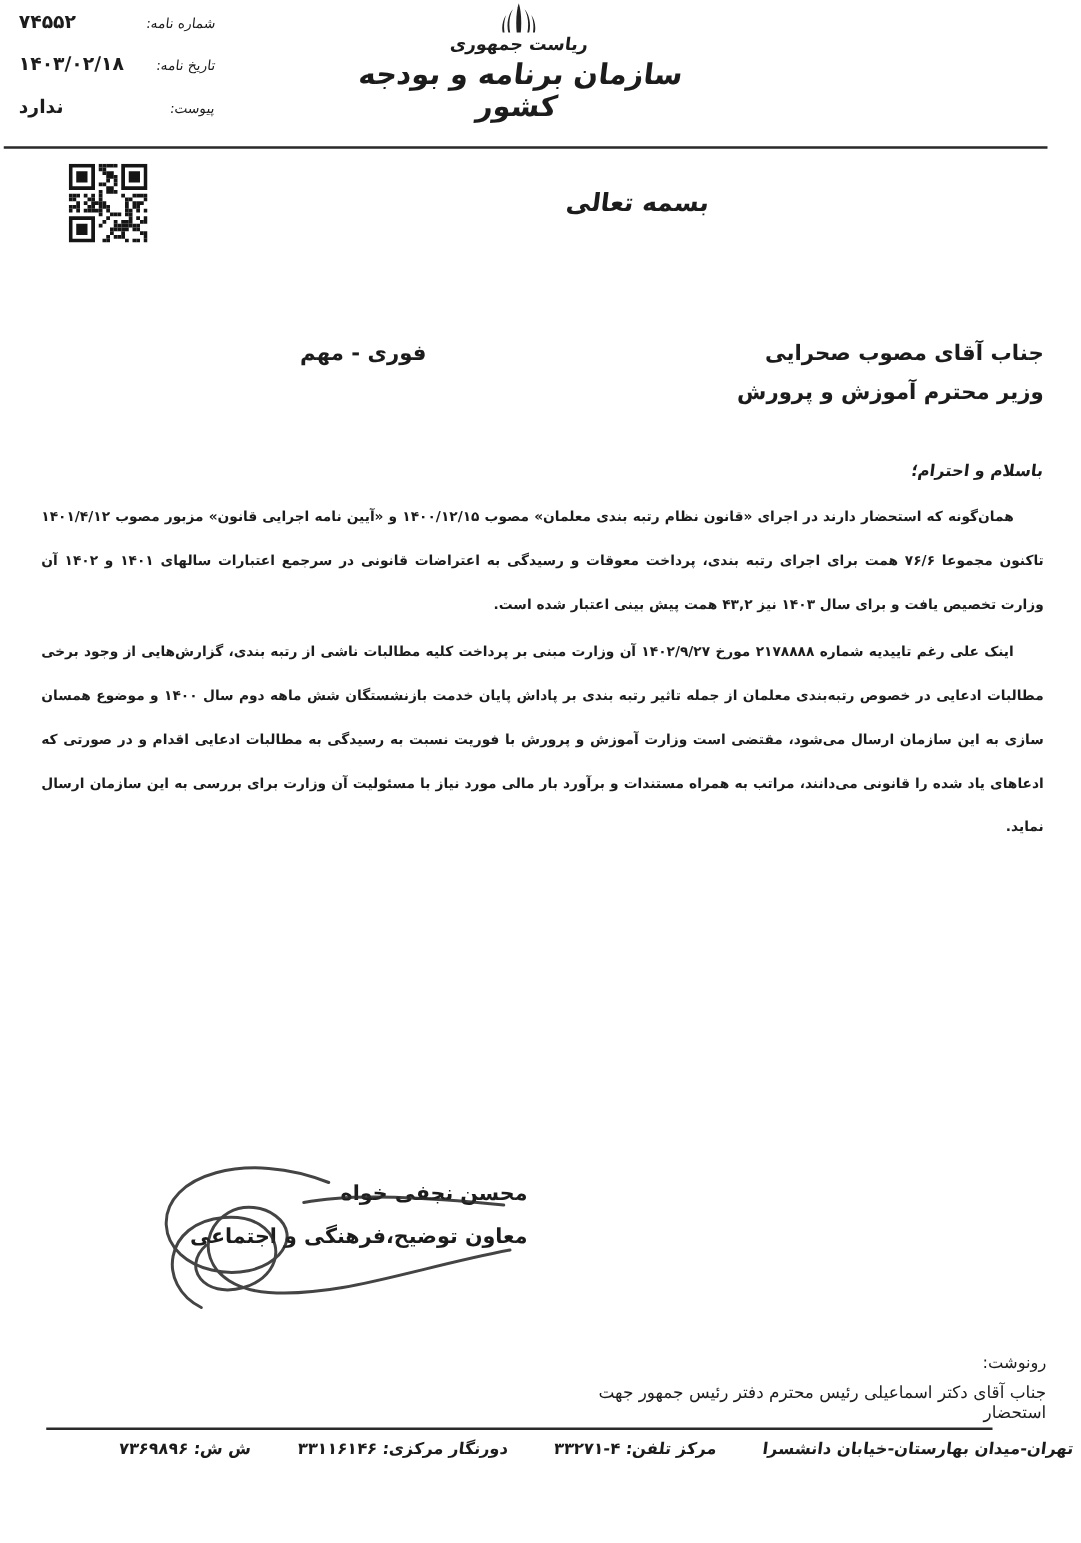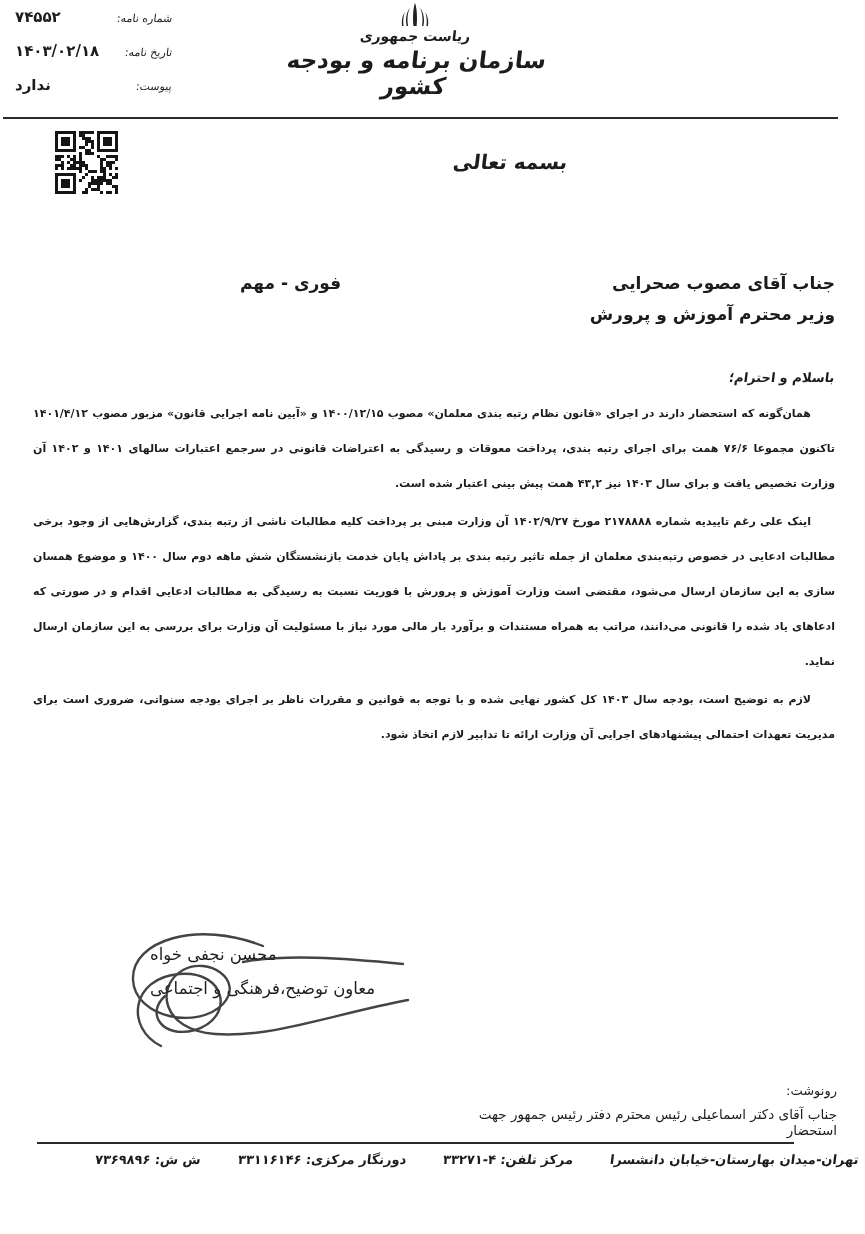--- a/index.html
+++ b/index.html
@@ -26,22 +26,22 @@
   
   .recipient{position:absolute;top:268px;left:240px;right:30px;direction:rtl;
              font-weight:bold;font-size:17px;line-height:31px;}
   .recipient-row1{display:flex;justify-content:space-between;}
   
   .salutation{position:absolute;top:370px;right:31px;font-size:13px;font-weight:bold;direction:rtl;}
   .body-text{position:absolute;top:396px;left:33px;right:30px;direction:rtl;
              text-align:justify;font-size:11px;line-height:35px;font-weight:bold;}
   .body-text p{margin:0 0 3px 0;text-indent:24px;}
   
-  .sig-block{position:absolute;top:938px;left:150px;width:272px;direction:rtl;text-align:left;
-             font-weight:normal;font-size:16.5px;line-height:34px;}
+  .sig-block{position:absolute;top:938px;left:150px;width:272px;direction:rtl;text-align:right;
+             font-weight:bold;font-size:16.5px;line-height:34px;}
   .sig-swirl{position:absolute;top:918px;left:103px;width:320px;height:135px;pointer-events:none;}
   
   .cc{position:absolute;top:1083px;right:28px;left:430px;direction:rtl;text-align:right;}
   .cc-label{font-size:13px;margin-bottom:8px;}
   .cc-line{font-size:13.5px;}
   
   .footer-rule{position:absolute;top:1142px;left:37px;width:757px;border-top:2px solid #2a2a2a;}
   .footer{position:absolute;top:1152px;left:37px;right:6px;direction:rtl;display:flex;
           justify-content:space-between;padding-left:58px;font-size:13px;font-weight:bold;}
   .footer span{white-space:nowrap;}
@@ -225,21 +225,20 @@
       <span>فوری - مهم</span>
     </div>
     <div>وزیر محترم آموزش و پرورش</div>
   </div>
 
   <div class="salutation"><span class="callig">باسلام و احترام؛</span></div>
 
   <div class="body-text">
     <p>همان‌گونه که استحضار دارند در اجرای «قانون نظام رتبه بندی معلمان» مصوب ۱۴۰۰/۱۲/۱۵ و «آیین نامه اجرایی قانون» مزبور مصوب ۱۴۰۱/۴/۱۲ تاکنون مجموعا ۷۶/۶ همت برای اجرای رتبه بندی، پرداخت معوقات و رسیدگی به اعتراضات قانونی در سرجمع اعتبارات سالهای ۱۴۰۱ و ۱۴۰۲ آن وزارت تخصیص یافت و برای سال ۱۴۰۳ نیز ۴۳,۲ همت پیش بینی اعتبار شده است.</p>
     <p>اینک علی رغم تاییدیه شماره ۲۱۷۸۸۸۸ مورخ ۱۴۰۲/۹/۲۷ آن وزارت مبنی بر پرداخت کلیه مطالبات ناشی از رتبه بندی، گزارش‌هایی از وجود برخی مطالبات ادعایی در خصوص رتبه‌بندی معلمان از جمله تاثیر رتبه بندی بر پاداش پایان خدمت بازنشستگان شش ماهه دوم سال ۱۴۰۰ و موضوع همسان سازی به این سازمان ارسال می‌شود، مقتضی است وزارت آموزش و پرورش با فوریت نسبت به رسیدگی به مطالبات ادعایی اقدام و در صورتی که ادعاهای یاد شده را قانونی می‌دانند، مراتب به همراه مستندات و برآورد بار مالی مورد نیاز با مسئولیت آن وزارت برای بررسی به این سازمان ارسال نماید.</p>
-    <p>لازم به توضیح است، بودجه سال ۱۴۰۳ کل کشور نهایی شده و با توجه به قوانین و مقررات ناظر بر اجرای بودجه سنواتی، ضروری است برای مدیریت تعهدات احتمالی پیشنهادهای اجرایی آن وزارت ارائه تا تدابیر لازم اتخاذ شود.</p>
   </div>
 
   <div class="sig-block">
     <div>محسن نجفی خواه</div>
     <div>معاون توضیح،فرهنگی و اجتماعی</div>
   </div>
   <svg class="sig-swirl" viewBox="0 0 320 135" aria-hidden="true">
     <g fill="none" stroke="#2b2b2b" stroke-width="2.4" stroke-linecap="round" opacity="0.88">
       <path d="M160 28 C95 2 28 22 30 62 C32 100 95 112 120 86 C142 62 105 38 80 52 C52 68 58 112 112 116 C170 120 230 96 305 82"></path>
       <path d="M58 128 C22 110 28 60 76 56 C124 52 132 100 92 112 C60 121 42 96 62 78"></path>

